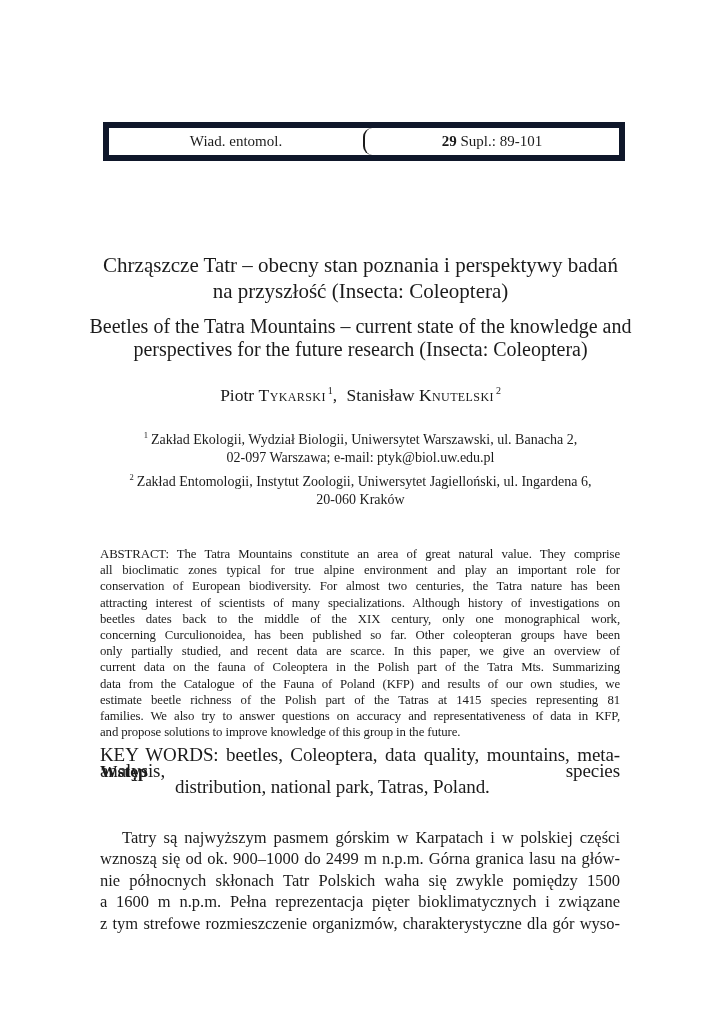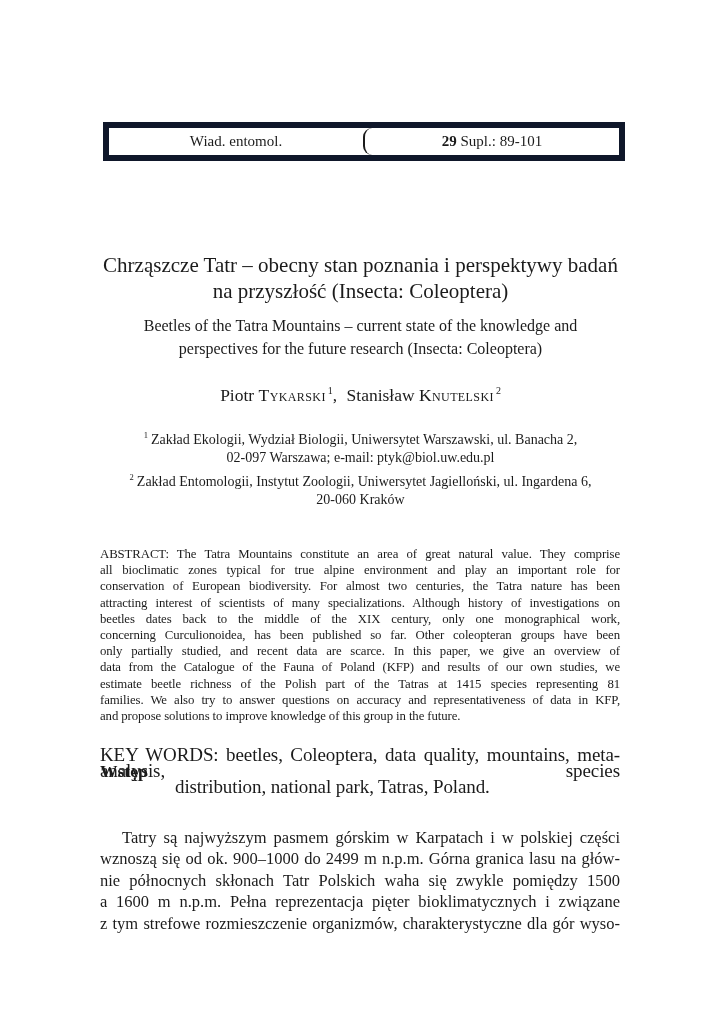--- a/index.html
+++ b/index.html
@@ -30,21 +30,21 @@
     white-space: nowrap;
   }
   .hdr-cell + .hdr-cell { border-left: 2px solid #1b1b1b; border-radius: 9px; }
   .hdr-vol { font-weight: bold; }
 
   
   .center-block { position: absolute; left: 70px; width: 581px; text-align: center; }
   .center-block .ln { text-align: center; }
 
   .title-pl { top: 253px; font-size: 21px; line-height: 25.5px; }
-  .title-en { top: 315px; font-size: 16px; line-height: 22.5px; }
+  .title-en { top: 315px; font-size: 20px; line-height: 22.5px; }
 
   .authors { top: 384px; font-size: 17.5px; line-height: 22px; }
   .sc { font-variant: small-caps; letter-spacing: 0.4px; }
   .asup { font-size: 10px; vertical-align: super; line-height: 0; margin-left: 2px; }
   .sep { margin-right: 5px; }
 
   .affil { font-size: 14px; line-height: 18px; }
   .affil-1 { top: 426px; }
   .affil-2 { top: 468px; }
   .affil sup { font-size: 8.5px; margin-right: 3px; }
@@ -108,20 +108,21 @@
   </div>
 
   <div class="flow-block abstract block-just">
       <div class="ln">ABSTRACT: The Tatra Mountains constitute an area of great natural value. They comprise</div>
       <div class="ln">all bioclimatic zones typical for true alpine environment and play an important role for</div>
       <div class="ln">conservation of European biodiversity. For almost two centuries, the Tatra nature has been</div>
       <div class="ln">attracting interest of scientists of many specializations. Although history of investigations on</div>
       <div class="ln">beetles dates back to the middle of the XIX century, only one monographical work,</div>
       <div class="ln">concerning Curculionoidea, has been published so far. Other coleopteran groups have been</div>
       <div class="ln">only partially studied, and recent data are scarce. In this paper, we give an overview of</div>
+      <div class="ln">current data on the fauna of Coleoptera in the Polish part of the Tatra Mts. Summarizing</div>
       <div class="ln">data from the Catalogue of the Fauna of Poland (KFP) and results of our own studies, we</div>
       <div class="ln">estimate beetle richness of the Polish part of the Tatras at 1415 species representing 81</div>
       <div class="ln">families. We also try to answer questions on accuracy and representativeness of data in KFP,</div>
       <div class="ln ln-last">and propose solutions to improve knowledge of this group in the future.</div>
     </div>
 
   <div class="flow-block keywords block-just">
       <div class="ln">KEY WORDS: beetles, Coleoptera, data quality, mountains, meta-analysis, species</div>
       <div class="ln ln-last">distribution, national park, Tatras, Poland.</div>
     </div>

